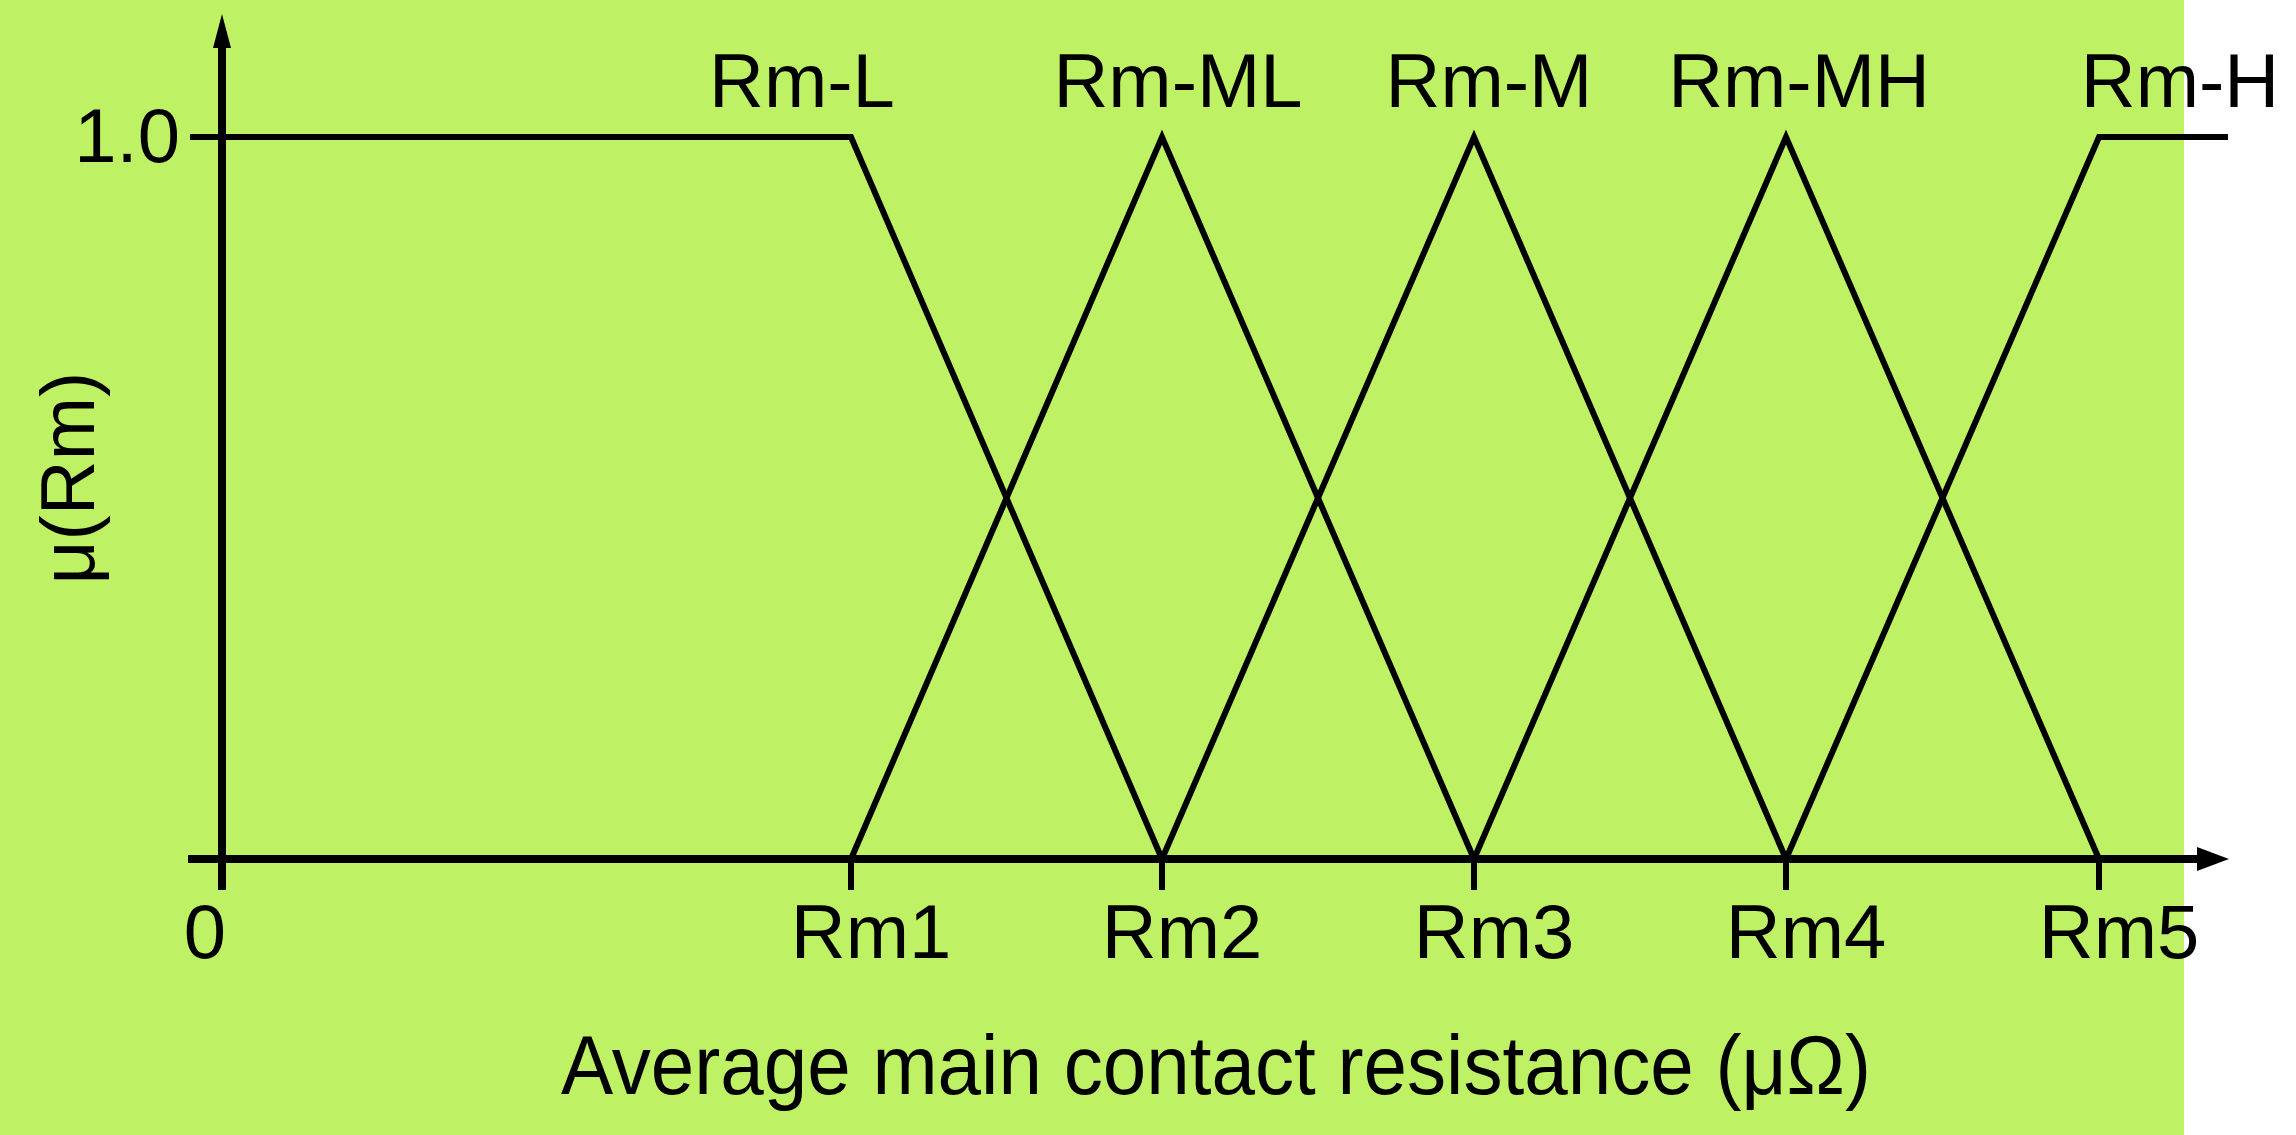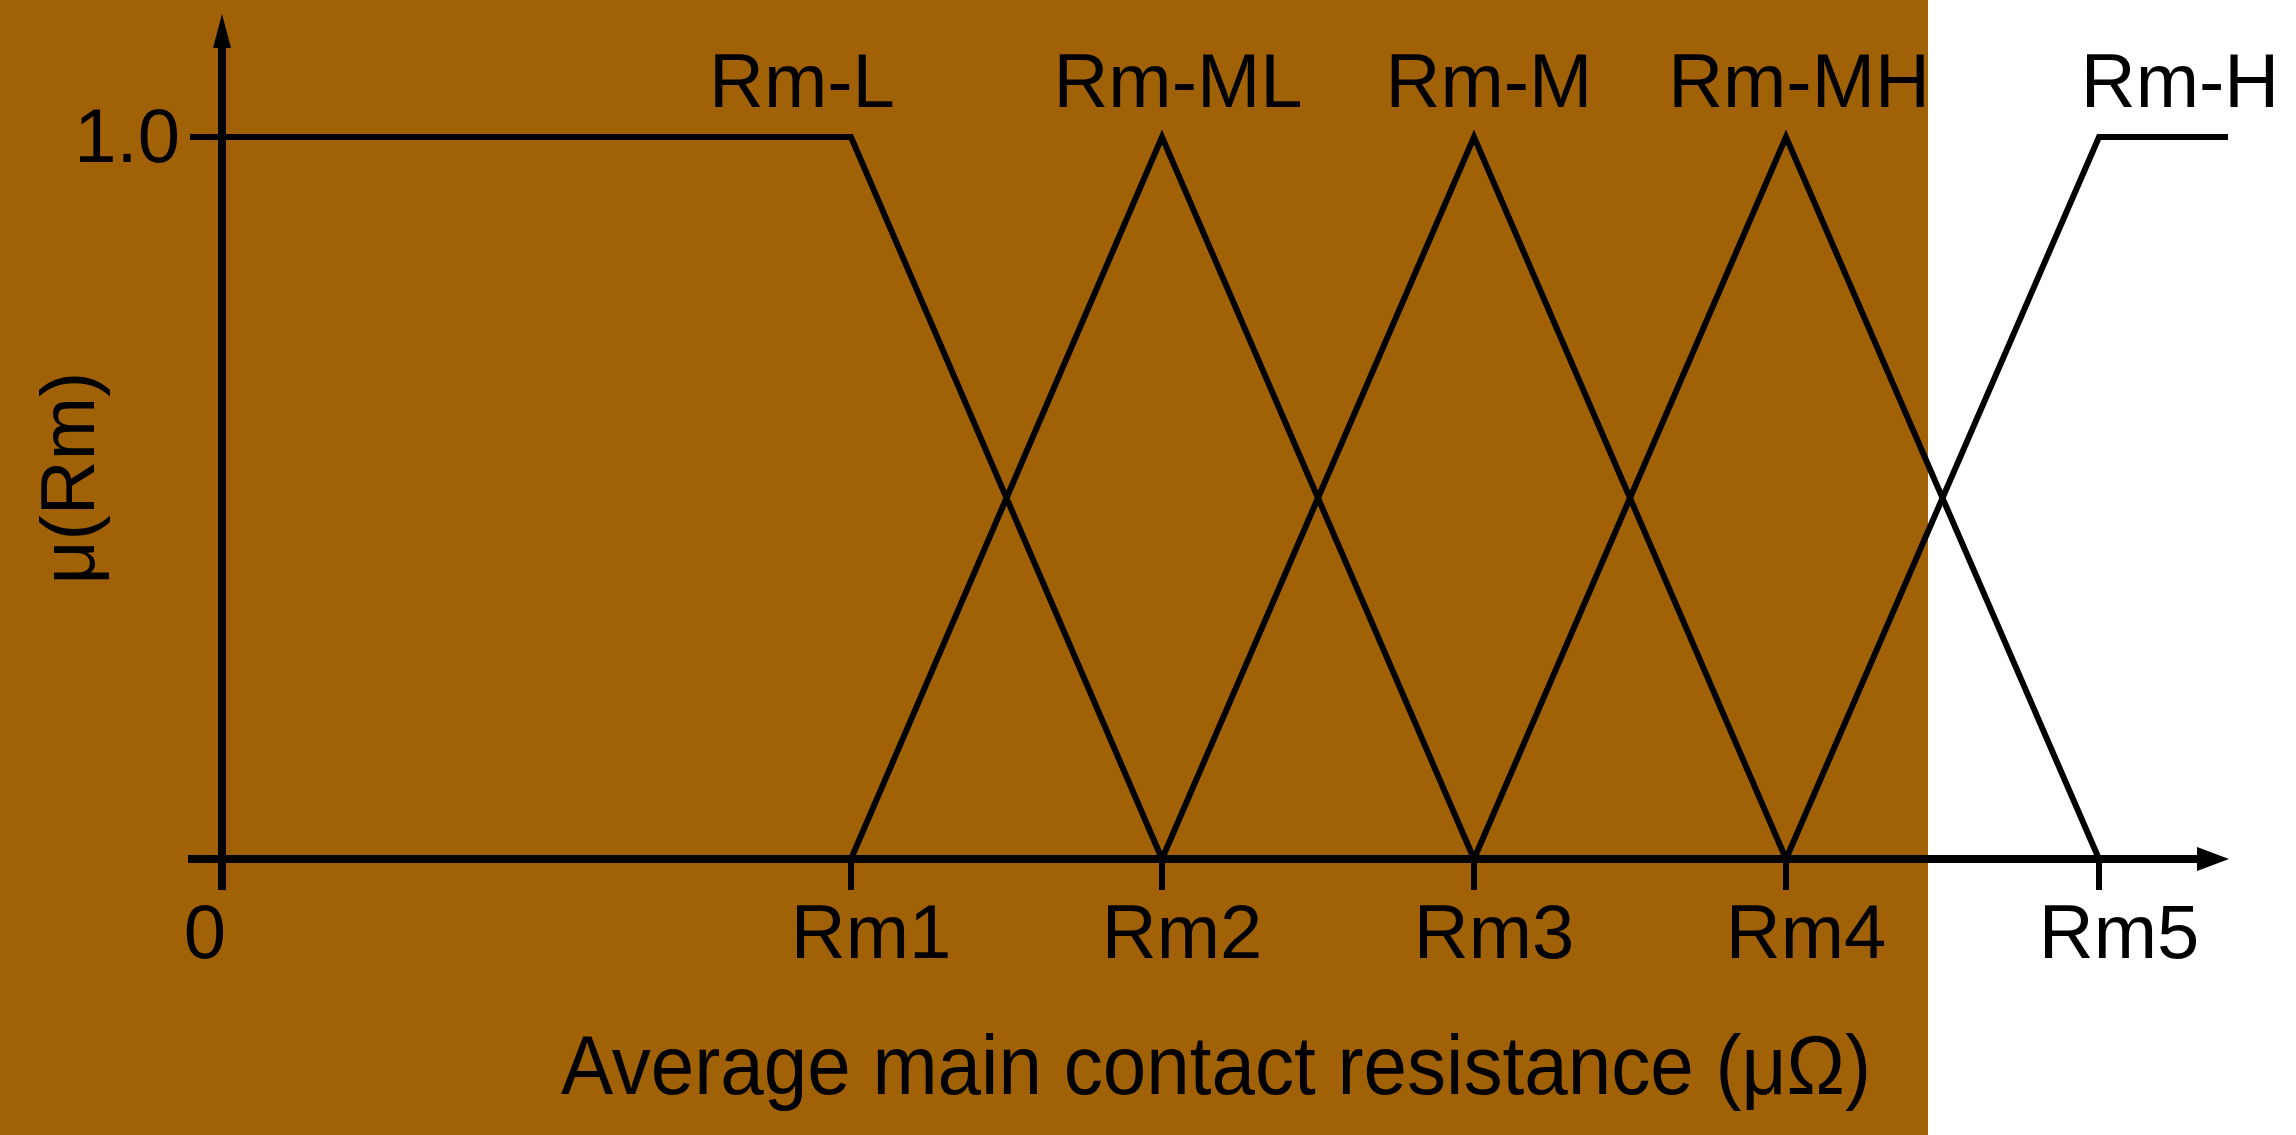--- a/index.html
+++ b/index.html
@@ -2,23 +2,23 @@
 <html><head>
 <meta charset="utf-8">
 <style>
   html, body {
     margin: 0;
     padding: 0;
     background: #ffffff;
   }
   .fig {
     position: relative;
-    width: 1928px;
+    width: 2184px;
     height: 1135px;
-    background: #a16207;
+    background: #bef264;
     font-family: "Liberation Sans", sans-serif;
   }
   .fig svg {
     display: block;
     width: 2296px;
     height: 1135px;
   }
   .curve {
     fill: none;
     stroke: #000000;

